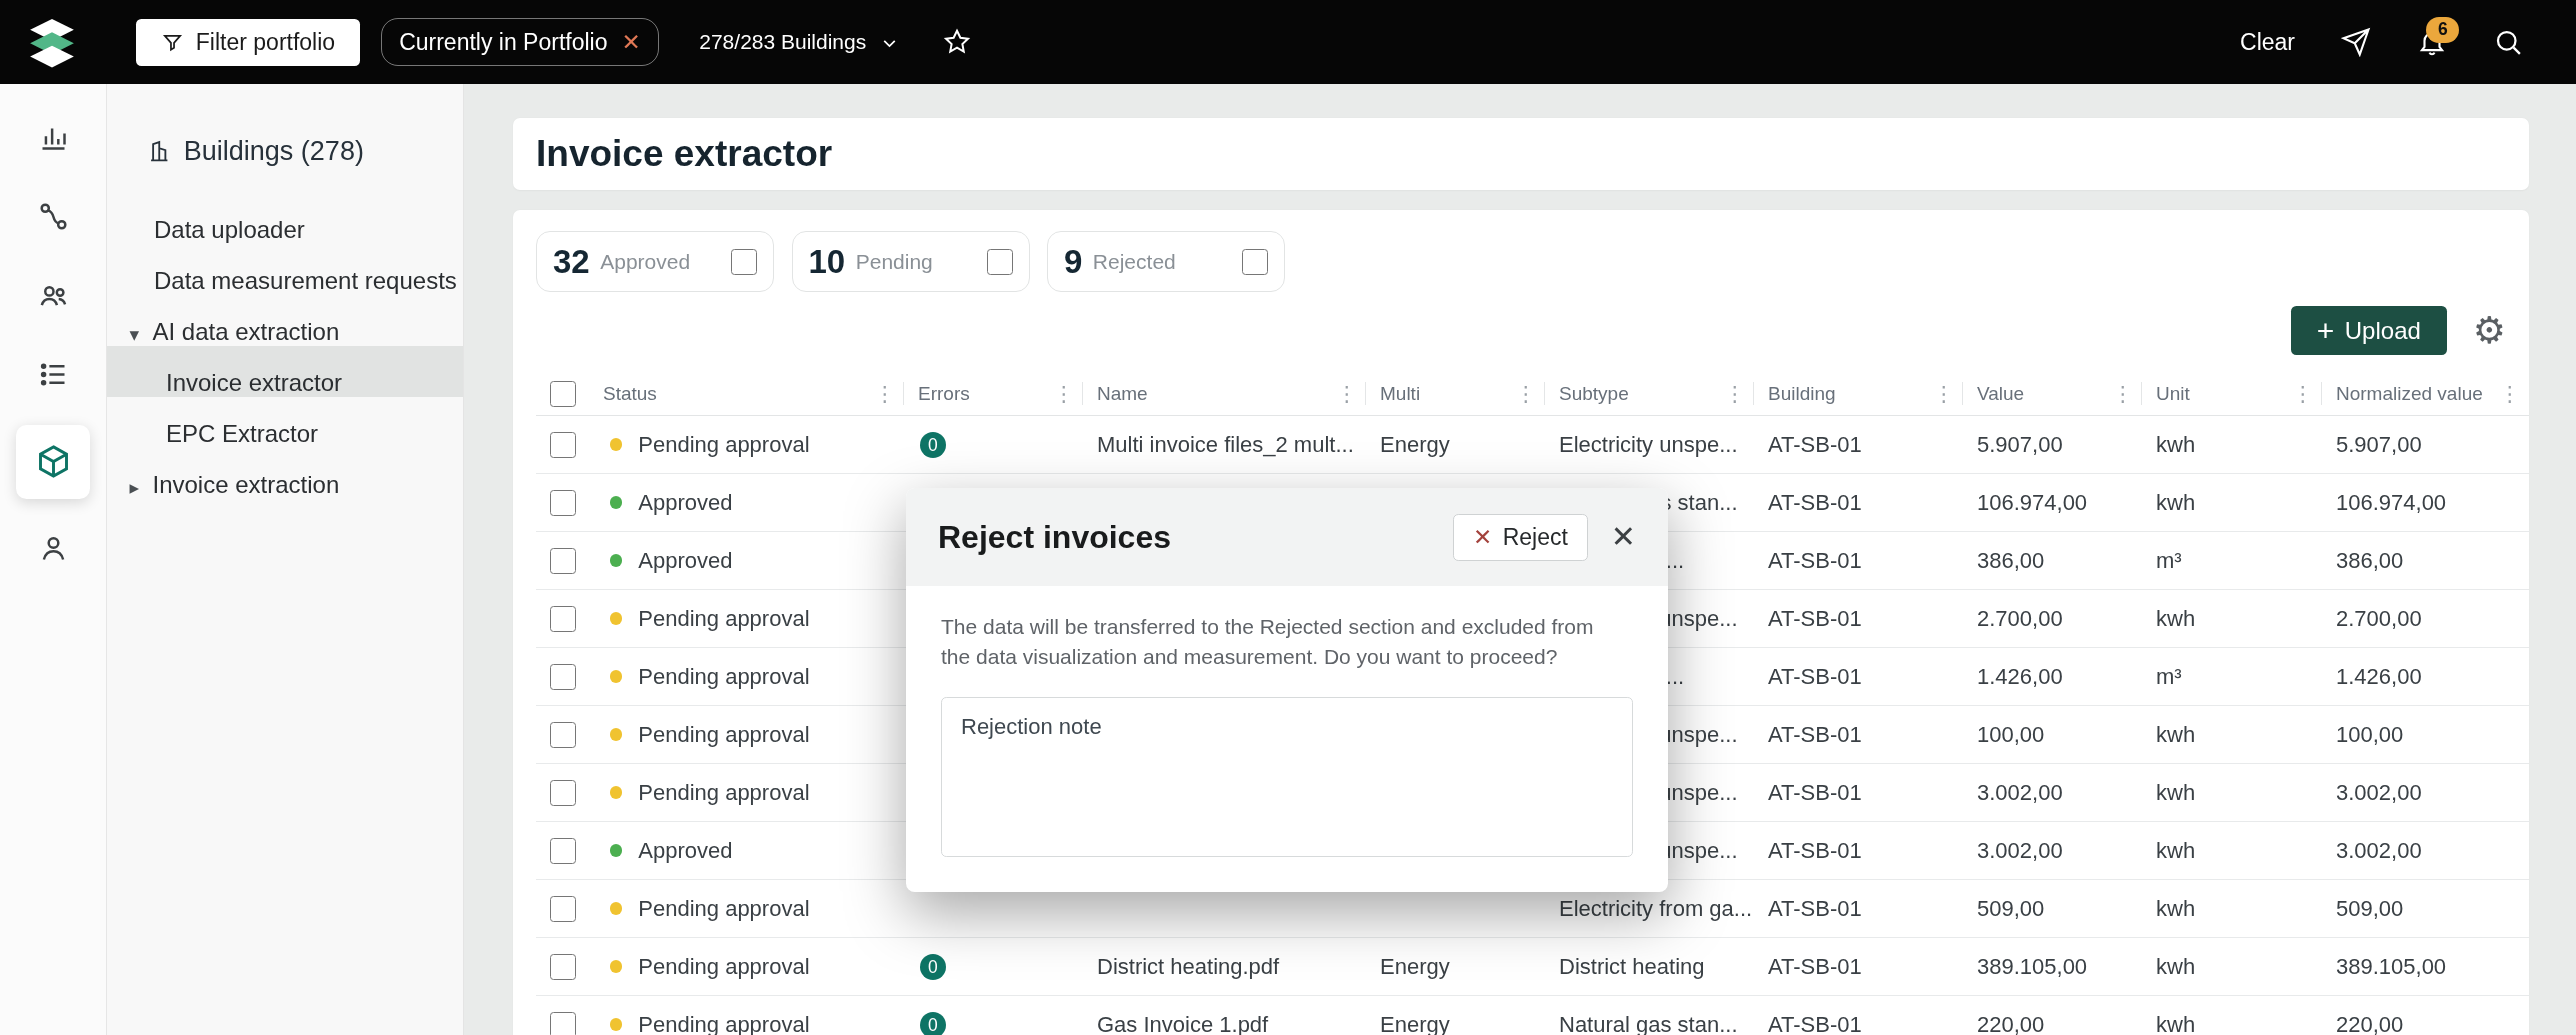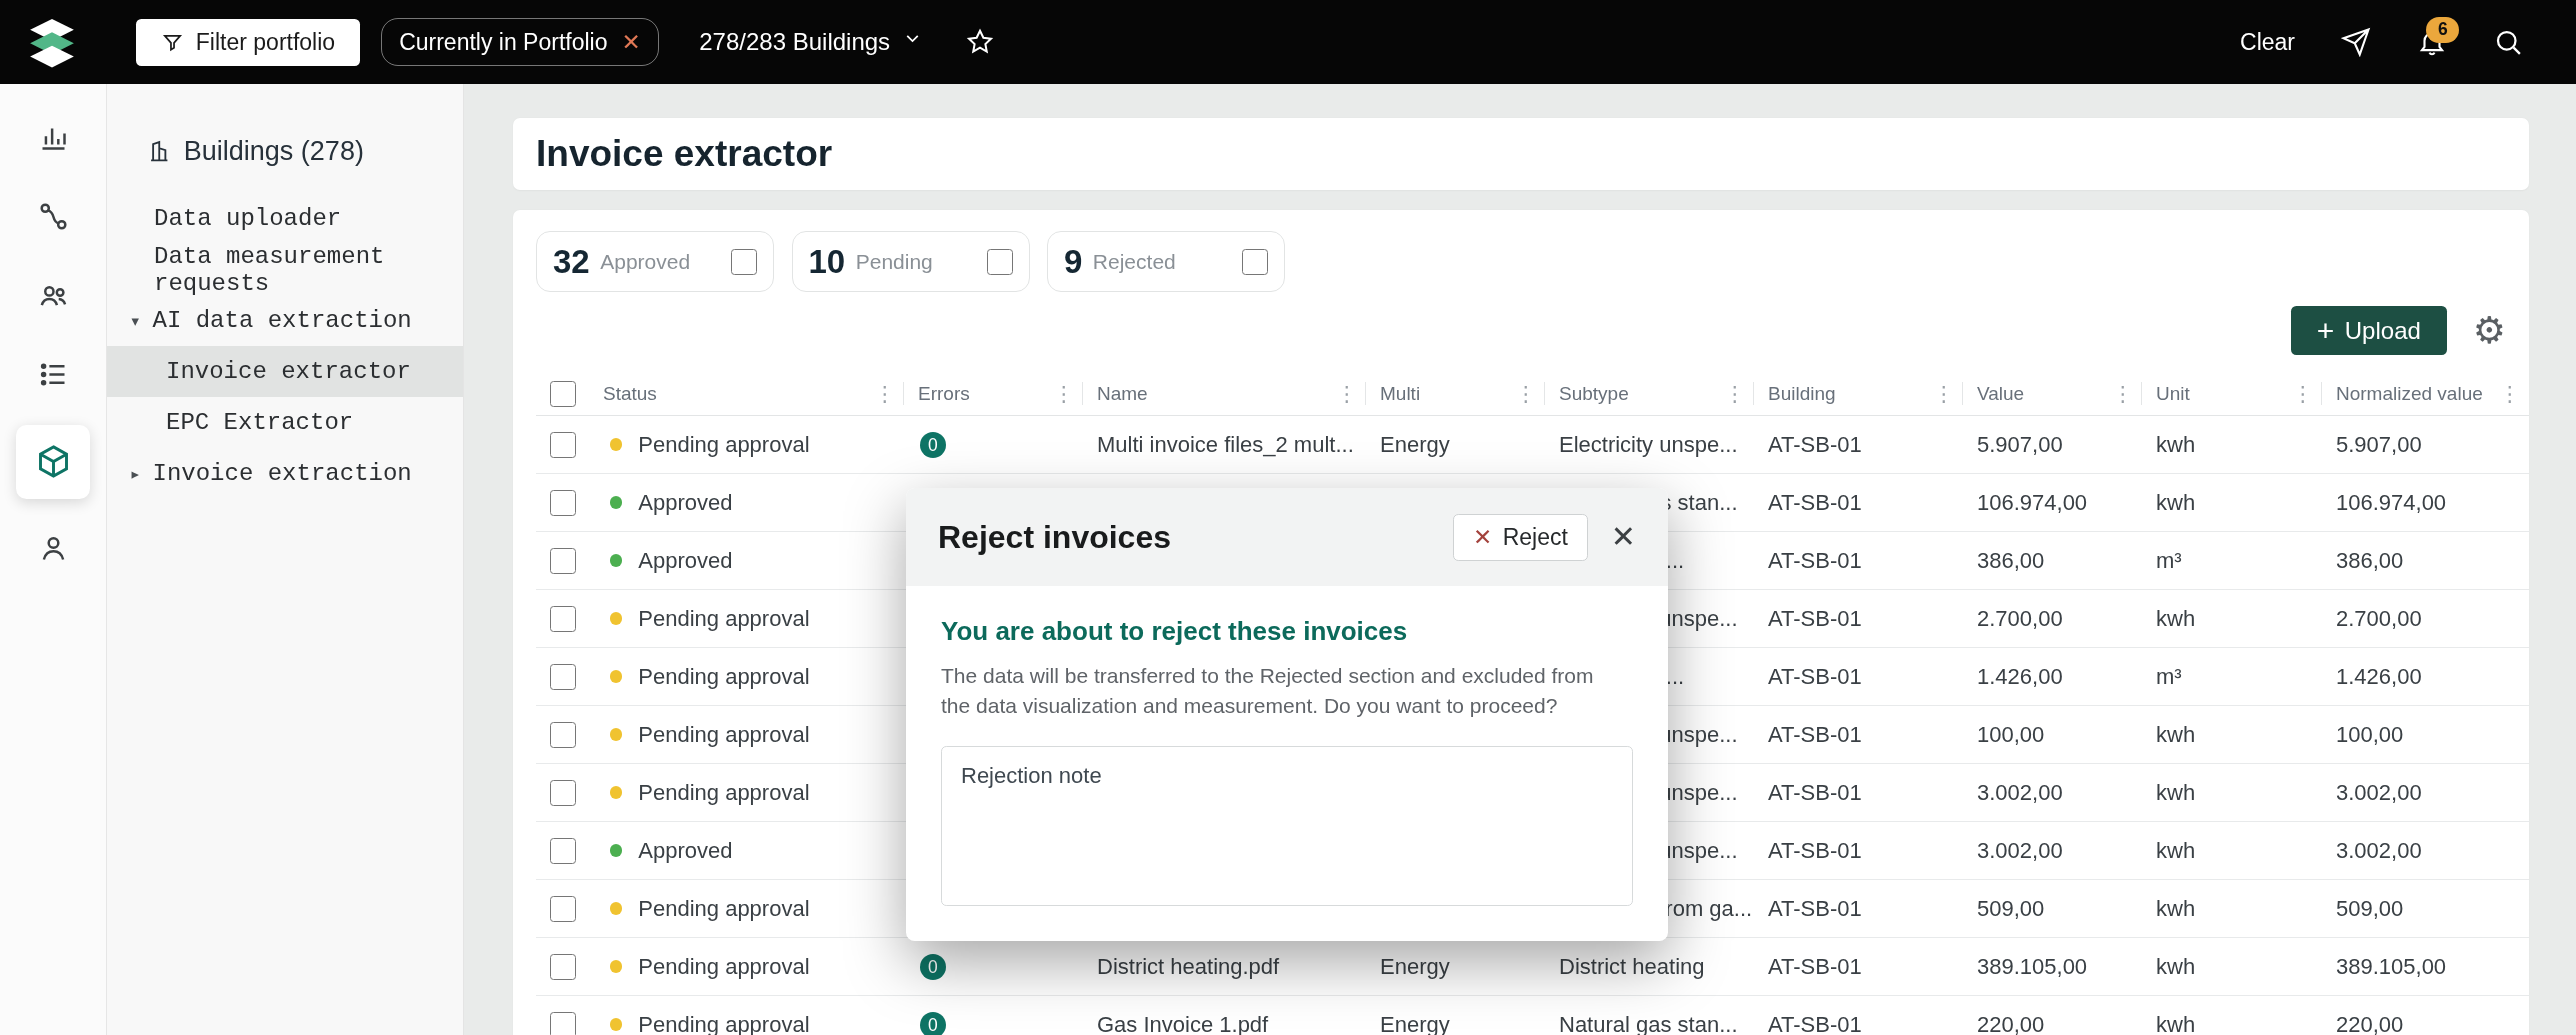--- a/index.html
+++ b/index.html
@@ -10,21 +10,21 @@
   
   .topbar{position:absolute;left:0;top:0;width:100%;height:84px;background:#060606;
           display:flex;align-items:center;z-index:20;}
   .logo-box{width:103px;height:84px;display:flex;align-items:center;justify-content:center;}
   .btn-filter{margin-left:33px;height:47px;background:#ffffff;border:none;border-radius:5.3px;
           display:flex;align-items:center;gap:12.3px;padding:0 24.5px;font-size:23px;color:#1b1b1b;
           font-family:inherit;cursor:pointer;}
   .chip{margin-left:21px;height:46px;border:0.9px solid rgba(255,255,255,.45);border-radius:17px;
           display:flex;align-items:center;gap:14px;padding:0 17.5px;color:#ffffff;font-size:23px;}
   .chip .x{color:#e07856;font-size:23px;line-height:1;cursor:pointer;}
-  .bsel{margin-left:40px;display:flex;align-items:flex-start;gap:12.3px;color:#ffffff;font-size:24px;cursor:pointer;}
+  .bsel{margin-left:40px;display:flex;align-items:flex-end;gap:12.3px;color:#ffffff;font-size:21px;cursor:pointer;}
   .star{margin-left:42px;cursor:pointer;display:flex;}
   .top-right{margin-left:auto;display:flex;align-items:center;gap:46px;margin-right:53px;}
   .clear{color:#ffffff;font-size:23px;cursor:pointer;}
   .icon-btn{display:flex;cursor:pointer;position:relative;}
   .bell-badge{position:absolute;top:-10.5px;right:-12.3px;min-width:26px;height:26px;border-radius:13px;
           background:#eba73c;color:#101010;font-size:17.5px;font-weight:bold;display:flex;
           align-items:center;justify-content:center;padding:0 3.5px;}
 
   
   .rail{position:absolute;left:0;top:84px;bottom:0;width:107px;background:#fbfbfb;
@@ -35,22 +35,22 @@
         box-shadow:0 3.5px 14px rgba(0,0,0,.14);display:flex;align-items:center;justify-content:center;
         color:#0e7465;cursor:pointer;margin:-12.3px 0;}
 
   
   .sidepanel{position:absolute;left:107px;top:84px;bottom:0;width:357px;background:#f8f8f8;
         border-right:0.9px solid #e4e4e4;box-sizing:border-box;padding-top:26px;}
   .sp-title{margin:0 0 0 37px;font-size:32px;font-weight:bold;color:#141414;}
   .sp-buildings{margin:26px 0 0 40px;display:flex;align-items:center;gap:12.3px;
         font-size:27px;color:#27313a;cursor:pointer;}
   .sp-nav{margin-top:26px;display:flex;flex-direction:column;}
-  .nav-item{height:51px;display:flex;align-items:center;font-size:24px;color:#2b2e31;
-        cursor:pointer;padding-left:47px;font-family:Liberation Mono, monospace;}
+  .nav-item{height:51px;display:flex;align-items:flex-end;font-size:24px;color:#2b2e31;
+        cursor:pointer;padding-left:47px;}
   .nav-item .chev{width:23px;margin-left:-24.5px;color:#4a4f53;font-size:19px;display:inline-block;}
   .nav-sub{padding-left:59px;}
   .nav-sub.selected{background:#e1e3e2;}
 
   
   .title-card{position:absolute;left:513px;top:118px;width:2016px;height:72px;background:#ffffff;
         border-radius:7px;display:flex;align-items:center;box-shadow:0 0.9px 1.8px rgba(0,0,0,.04);}
   .title-card h1{margin:0 0 0 23px;font-size:37px;font-weight:bold;color:#16242e;}
 
   .content-card{position:absolute;left:513px;top:210px;width:2016px;height:825px;background:#ffffff;
@@ -517,20 +517,19 @@
   <div class="modal">
     <div class="modal-header">
       <span class="modal-title">Reject invoices</span>
       <button class="btn-reject">
         <span class="rx">✕</span>
         <span>Reject</span>
       </button>
       <span class="modal-close">✕</span>
     </div>
     <div class="modal-body">
-      <div class="modal-heading">You are about to reject these invoices</div>
       <div class="modal-desc">The data will be transferred to the Rejected section and excluded from the data visualization and measurement. Do you want to proceed?</div>
       <textarea class="note" placeholder="Rejection note" style=""></textarea>
     </div>
   </div>
 
 </div>
 
 
 </body></html>

